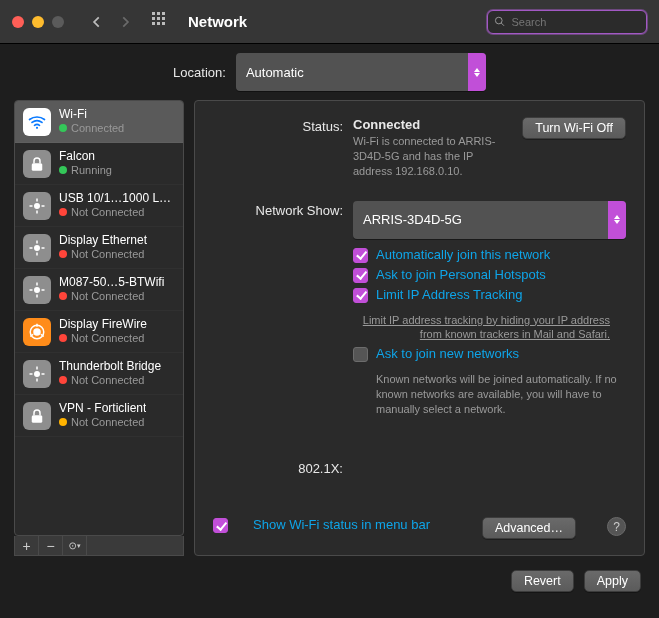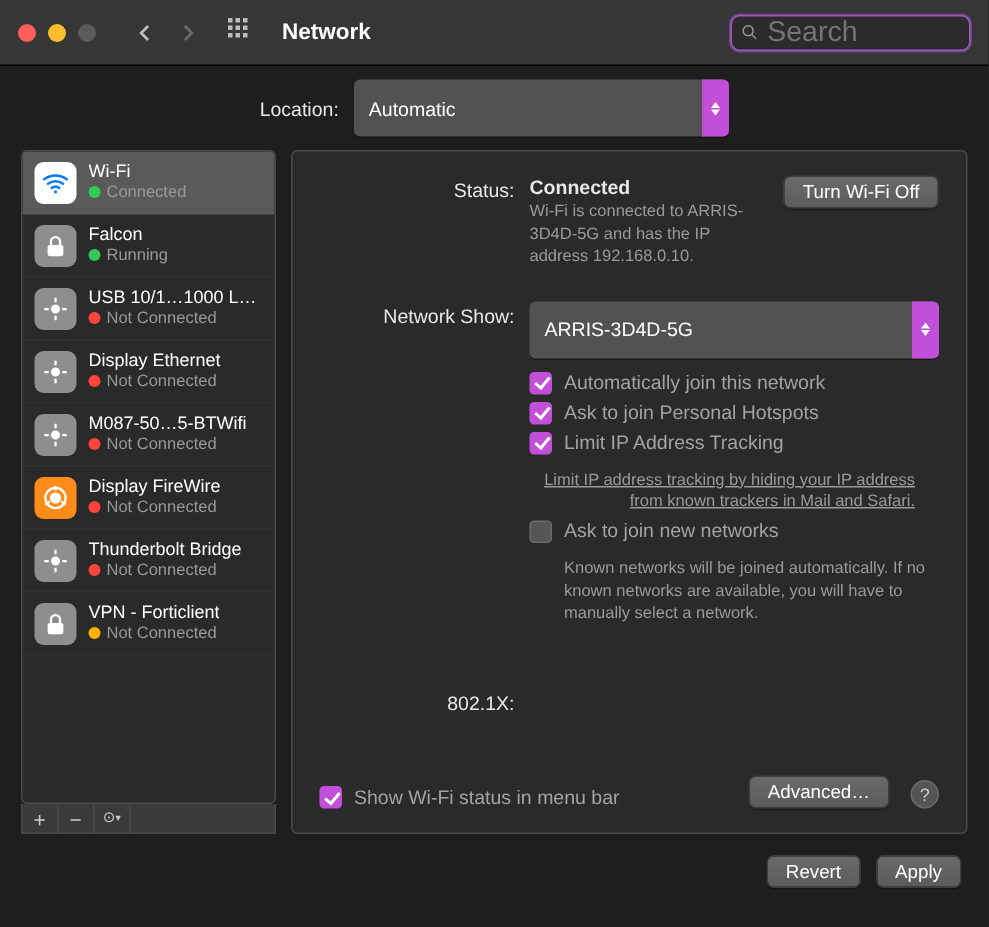--- a/index.html
+++ b/index.html
@@ -31,21 +31,21 @@
     width: 160px; height: 24px;
     background: #2b2b2b;
     border: 1px solid #a259c4;
     border-radius: 6px;
     display: flex; align-items: center; padding: 0 6px;
     box-shadow: 0 0 0 1px rgba(162,89,196,.5);
   }
   .search svg { width:13px; height:13px; }
   .search input {
     background: transparent; border: 0; outline: 0;
-    color: #bef264; font-size: 19px; margin-left: 6px; width: 100%;
+    color: #bef264; font-size: 11px; margin-left: 6px; width: 100%;
   }
   
   .location-row {
     height: 56px; display: flex; align-items: center; justify-content: center;
     gap: 10px;
   }
   .select {
     position: relative; height: 38px; background: #525252;
     border-radius: 4px; display: flex; align-items: center;
     padding: 0 24px 0 10px; font-size: 13px; color: #fff;
@@ -135,24 +135,24 @@
     background:#555; border:1px solid #6c6c6c;
     display:flex; align-items:center; justify-content:center;
     margin-top:1px;
   }
   .checkbox.checked { background:#c14fd8; border-color:#c14fd8; }
   .checkbox.checked::after {
     content:""; width:4px; height:8px;
     border: solid #fff; border-width: 0 2px 2px 0;
     transform: rotate(40deg) translateY(-1px);
   }
-  .check-label { font-size:13px; color:#a3a3a3; }
+  .check-label { font-size:13px; color:#0ea5e9; }
   .sub { font-size:11px; color:#9a9a9a; line-height:1.35; margin-top:2px; max-width:250px;}
   .bottom-row {
-    margin-top:auto; display:flex; align-items:flex-end; gap:8px;
+    margin-top:auto; display:flex; align-items:flex-start; gap:25px;
   }
   .help {
     width:19px; height:19px; border-radius:50%;
     background:#555; color:#ccc; font-size:12px;
     display:flex; align-items:center; justify-content:center;
     border:1px solid #6a6a6a; margin-left:6px;
   }
   
   .footer {
     display:flex; justify-content:flex-end; gap:10px;

